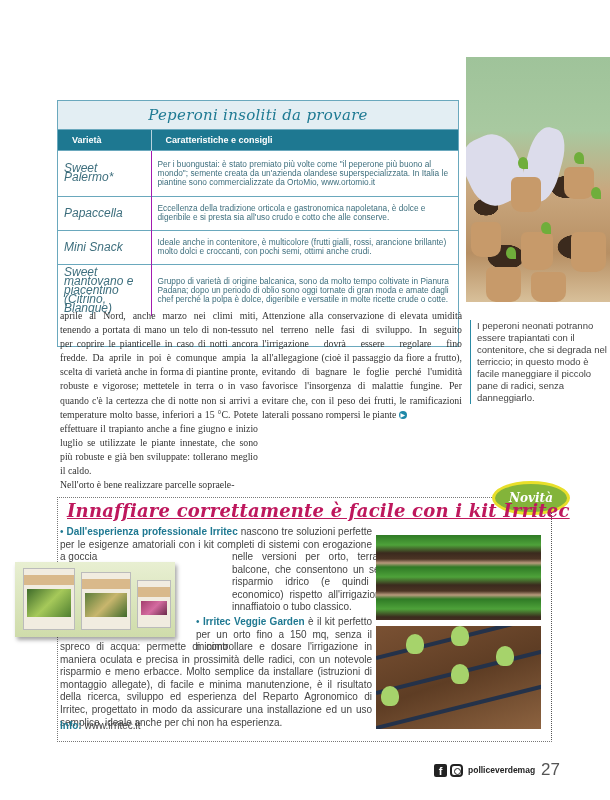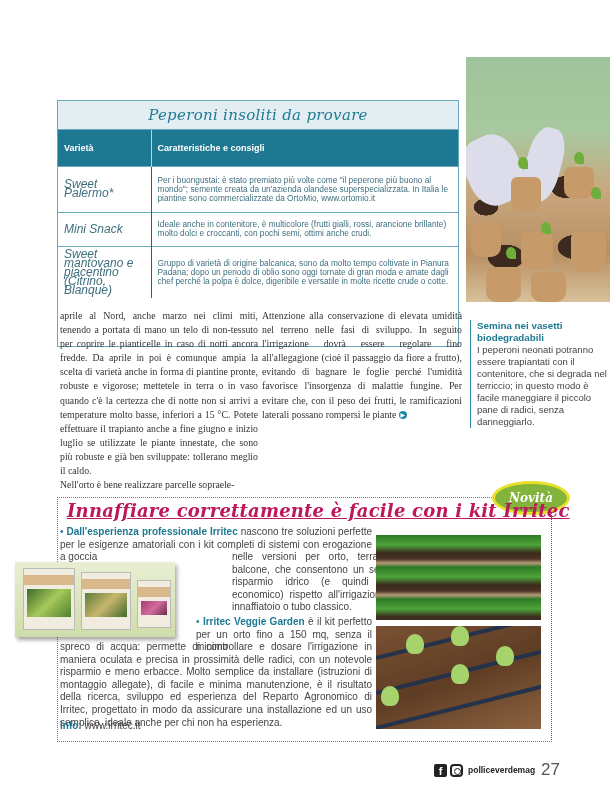--- a/index.html
+++ b/index.html
@@ -12,21 +12,21 @@
     border: 1.5px solid #6aa8bd; background: #fff; margin-top: 43px;
   }
   .table-title {
     height: 29px; background: #e3eef3; border-bottom: 1px solid #6aa8bd;
     text-align: center; font-family: "DejaVu Serif", serif; font-style: italic;
     font-size: 15px; color: #1f7a93; line-height: 29px; letter-spacing: 0.3px;
   }
   table { width: 100%; border-collapse: collapse; font-size: 8.3px; color: #3d6e7d; }
   th {
     background: #1e7891; color: #fff; text-align: left; font-weight: bold;
-    padding: 4px 6px; font-size: 9px; height: 36px;
+    padding: 4px 14px; font-size: 9px; height: 20px;
   }
   th:first-child { border-right: 1px solid #b8d4de; width: 93px; }
   td { padding: 3px 6px; border-top: 1px solid #6aa8bd; vertical-align: middle; line-height: 9px; }
   td:first-child { border-right: 1px solid #a21caf; font-size: 12px; font-style: italic; }
 
   
   .photo-seedlings {
     position: absolute; left: 466px; top: 57px; width: 144px; height: 245px;
     background:
       radial-gradient(ellipse 30px 20px at 40px 200px, #3b2a1d 60%, transparent 62%),
@@ -124,20 +124,24 @@
     <thead>
       <tr>
         <th>Varietà</th>
         <th>Caratteristiche e consigli</th>
       </tr>
     </thead>
     <tbody>
       <tr style="height:46px">
         <td>Sweet Palermo*</td>
         <td>Per i buongustai: è stato premiato più volte come "il peperone più buono al mondo"; semente creata da un'azienda olandese superspecializzata. In Italia le piantine sono commercializzate da OrtoMio, www.ortomio.it</td>
+      </tr>
+      <tr style="height:34px">
+        <td>Papaccella</td>
+        <td>Eccellenza della tradizione orticola e gastronomica napoletana, è dolce e digeribile e si presta sia all'uso crudo e cotto che alle conserve.</td>
       </tr>
       <tr style="height:34px">
         <td>Mini Snack</td>
         <td>Ideale anche in contenitore, è multicolore (frutti gialli, rossi, arancione brillante) molto dolci e croccanti, con pochi semi, ottimi anche crudi.</td>
       </tr>
       <tr style="height:50px">
         <td>Sweet mantovano e piacentino (Citrino, Blanque)</td>
         <td>Gruppo di varietà di origine balcanica, sono da molto tempo coltivate in Pianura Padana; dopo un periodo di oblio sono oggi tornate di gran moda e amate dagli chef perché la polpa è dolce, digeribile e versatile in molte ricette crude o cotte.</td>
       </tr>
     </tbody>
@@ -155,21 +159,20 @@
   <div class="pot" style="left:20px;top:210px;width:35px;height:35px;"></div>
   <div class="pot" style="left:65px;top:215px;width:35px;height:30px;"></div>
   <div class="sprout" style="left:52px;top:100px;"></div>
   <div class="sprout" style="left:108px;top:95px;"></div>
   <div class="sprout" style="left:125px;top:130px;"></div>
   <div class="sprout" style="left:75px;top:165px;"></div>
   <div class="sprout" style="left:40px;top:190px;"></div>
 </div>
 
 <div class="caption">
-  <div class="cap-title">Semina nei vasetti biodegradabili</div>
   <div>I peperoni neonati potranno essere trapiantati con il contenitore, che si degrada nel terriccio; in questo modo è facile maneggiare il piccolo pane di radici, senza danneggiarlo.</div>
 </div>
 
 <div class="body-col col1">
   <p>aprile al Nord, anche marzo nei climi miti, tenendo a portata di mano un telo di non-tessuto per coprire le pianticelle in caso di notti ancora fredde. Da aprile in poi è comunque ampia la scelta di varietà anche in forma di piantine pronte, robuste e vigorose; mettetele in terra o in vaso quando c'è la certezza che di notte non si arrivi a temperature molto basse, inferiori a 15 °C. Potete effettuare il trapianto anche a fine giugno e inizio luglio se utilizzate le piante innestate, che sono più robuste e già ben sviluppate: tollerano meglio il caldo.</p>
   <p>Nell'orto è bene realizzare parcelle sopraele-</p>
 </div>
 <div class="body-col col2">
   <p><span>Attenzione alla conservazione di elevata umidità nel terreno nelle fasi di sviluppo. In seguito l'irrigazione dovrà essere regolare fino all'allegagione (cioè il passaggio da fiore a frutto), evitando di bagnare le foglie perché l'umidità favorisce l'insorgenza di malattie fungine. Per evitare che, con il peso dei frutti, le ramificazioni laterali possano rompersi le piante</span> <span class="arrow-icon">▶</span></p>
 </div>

